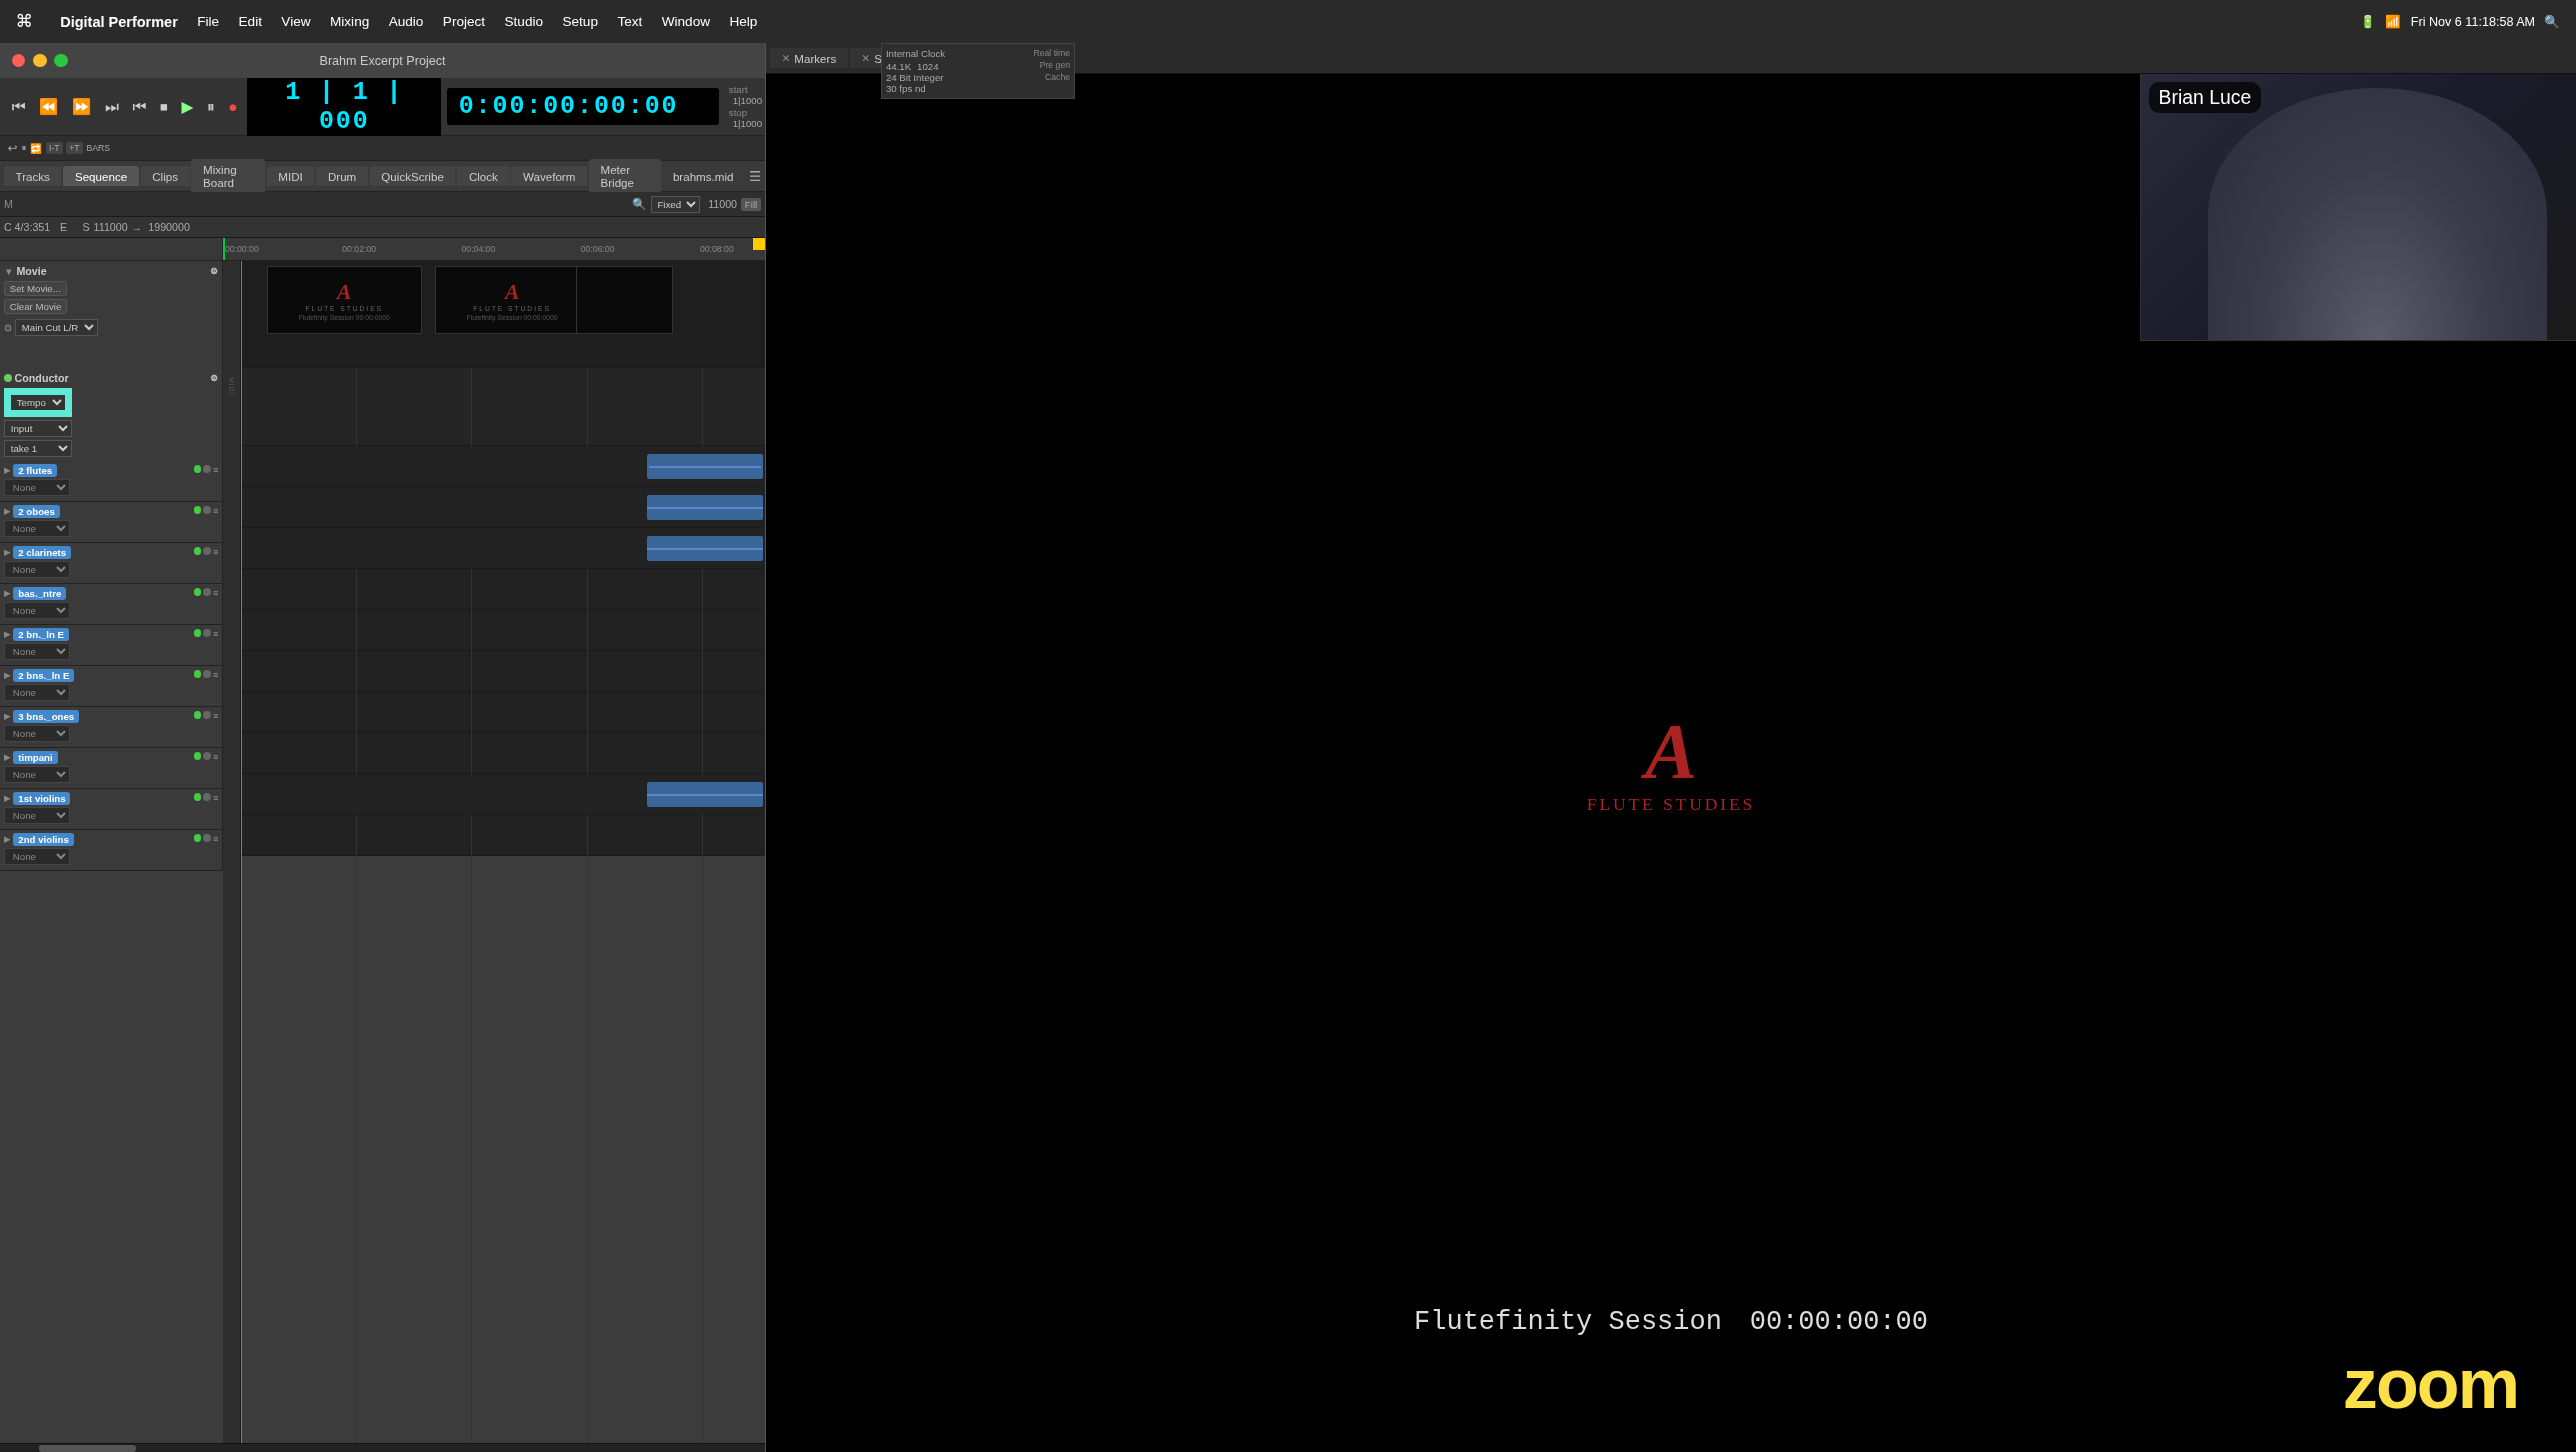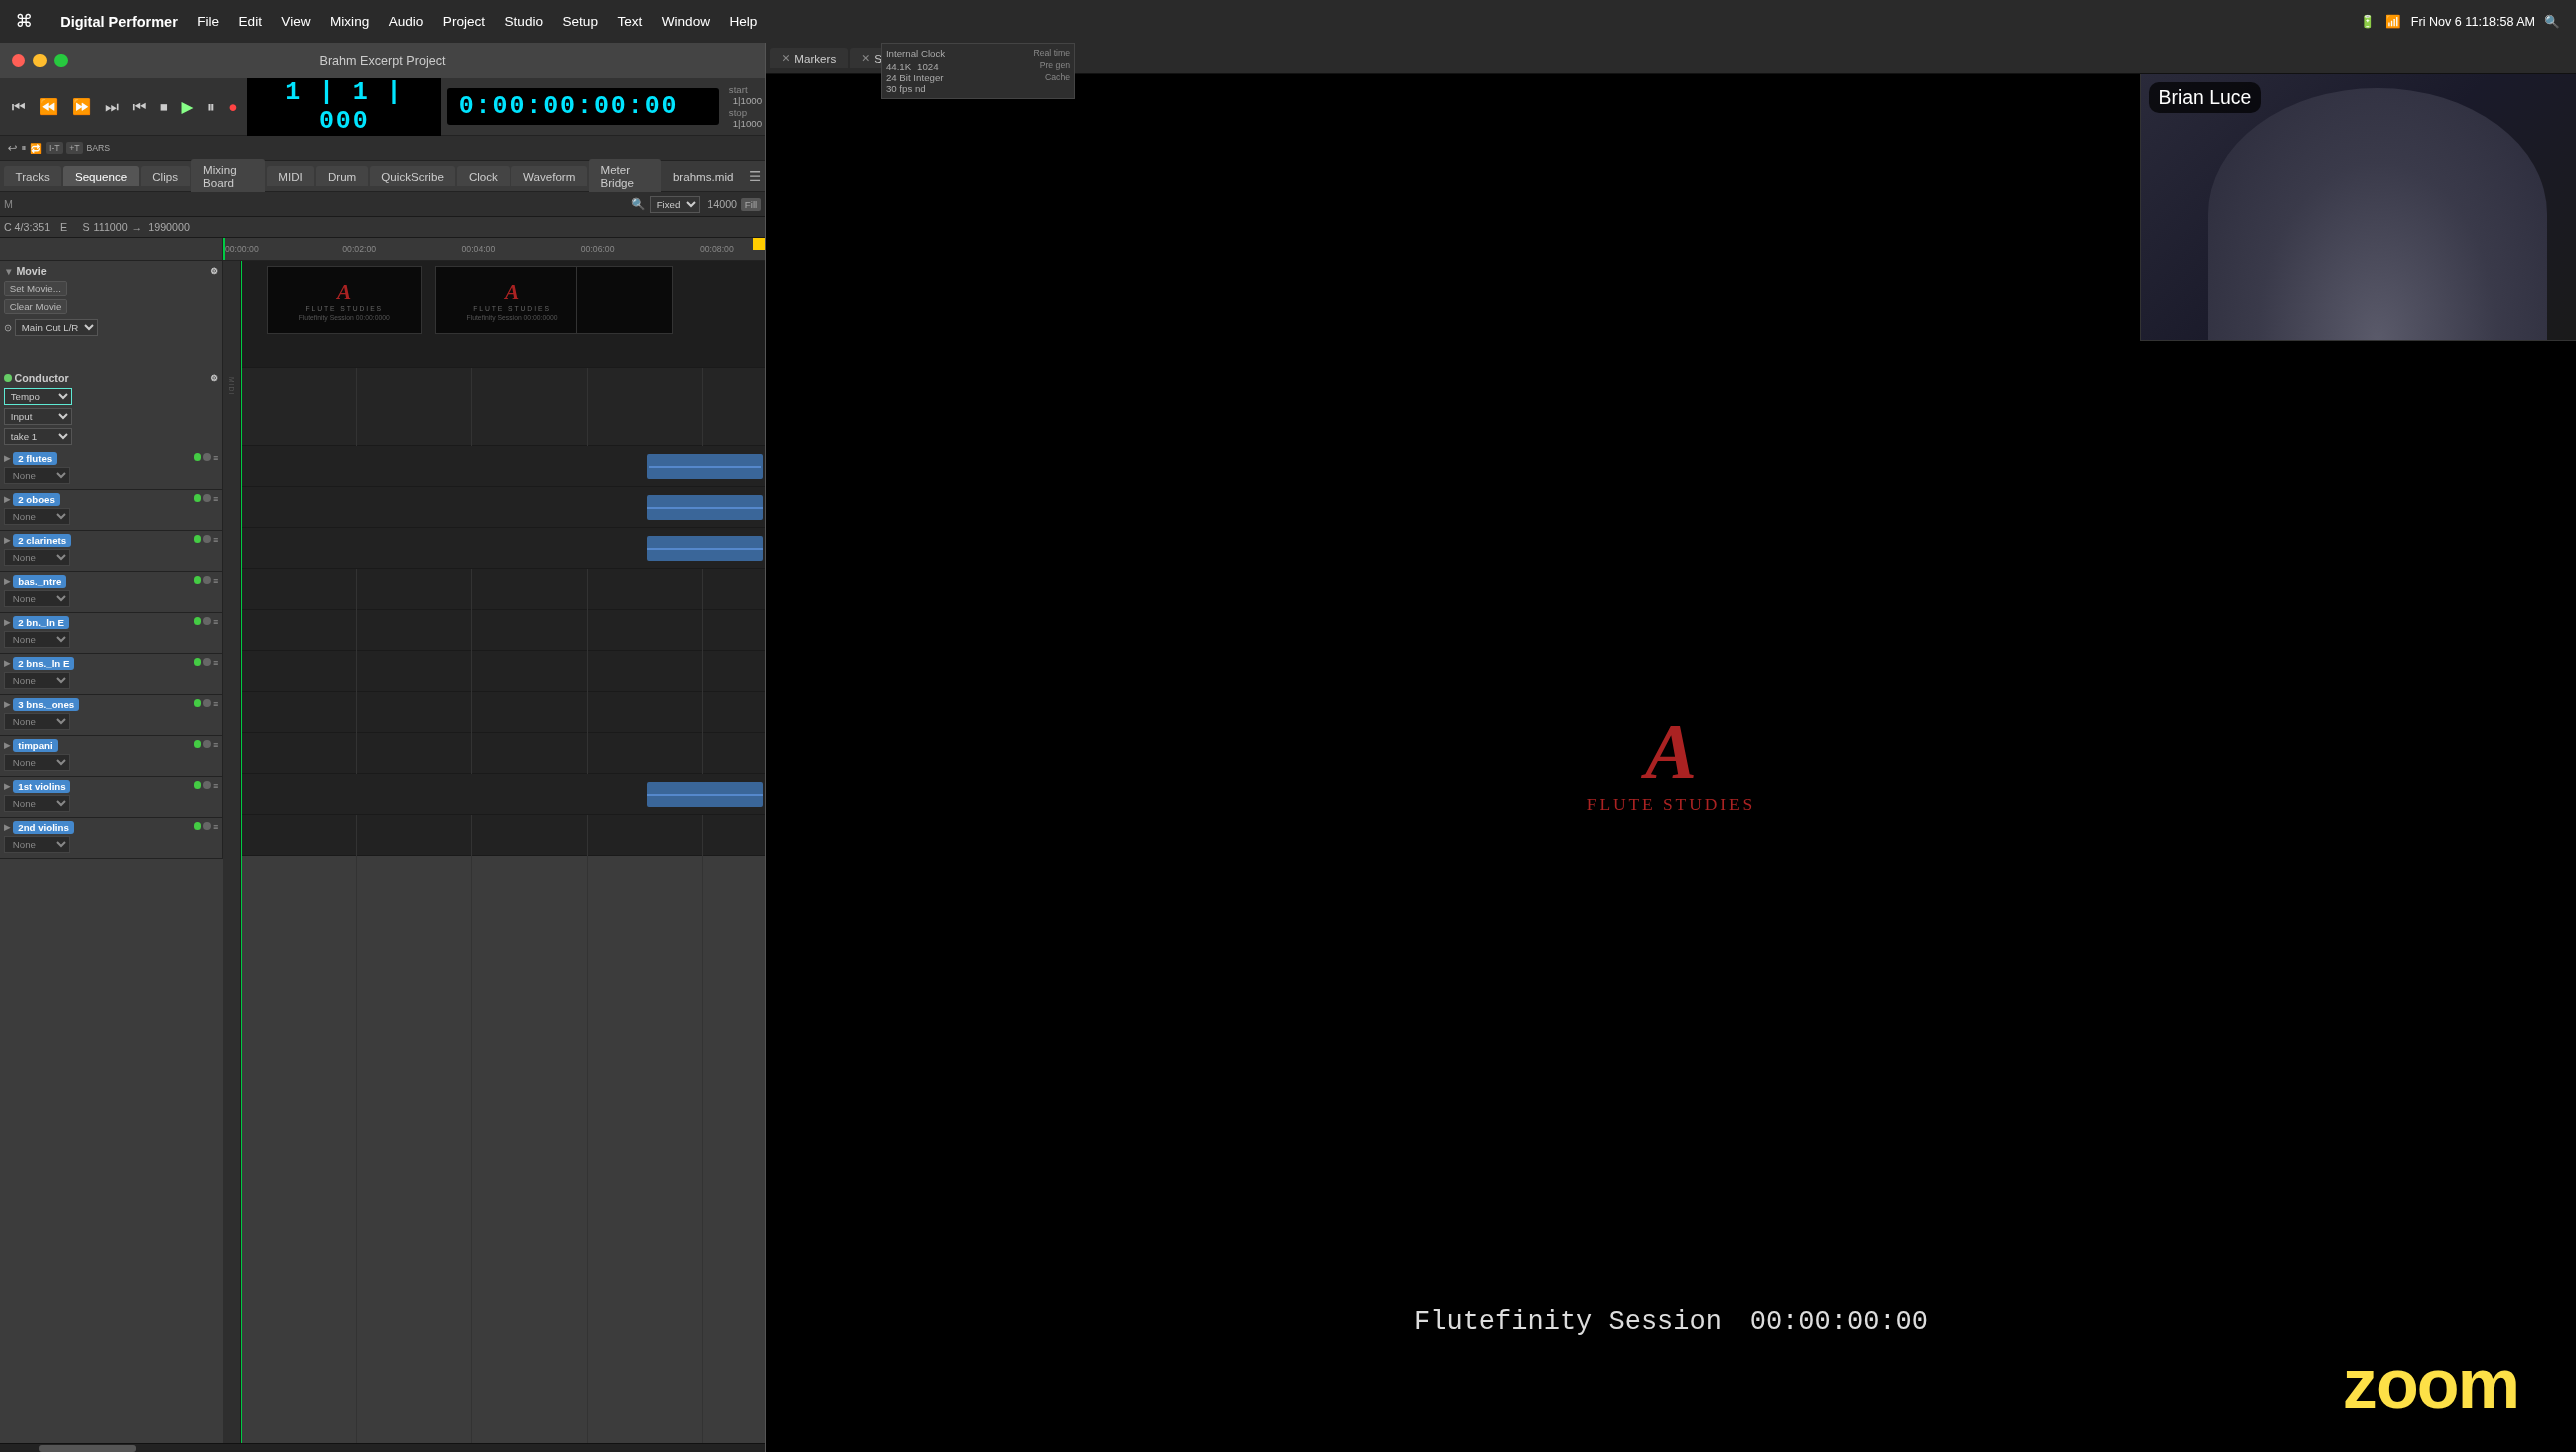--- a/index.html
+++ b/index.html
@@ -596,21 +596,21 @@
 
     <div class="sequence-area">
 
       <div class="track-toolbar">
         <span style="color:#888">M</span>
         <span style="flex:1"></span>
         <span style="font-size:11.6px;">🔍</span>
         <select style="background:#333; color:#ccc; border:1px solid #555; font-size:9.7px; padding:1px 1.9px;">
           <option>Fixed</option>
         </select>
-        <span style="margin-left:3.9px;">14000</span>
+        <span style="margin-left:3.9px;">11000</span>
         <span style="background:#555; padding:1px 3.9px; border-radius:1.9px; font-size:9.7px; cursor:pointer;">Fill</span>
       </div>
 
       <div class="position-bar">
         <span>C  4/3:351</span>
         <span style="margin-left:9.7px;">E</span>
         <span style="margin-left:15.5px;">S</span>
         <span style="margin-left:3.9px;">111000</span>
         <span style="margin-left:3.9px;">→</span>
         <span style="margin-left:6px;text-align:right;">1990000</span>
@@ -653,21 +653,21 @@
             </div>
           </div>
 
           <div class="conductor-header">
             <div class="conductor-label">
               <span style="width:7.8px;height:7.8px;border-radius:50%;background:#66cc66;display:inline-block;"></span>
               <span>Conductor</span>
               <span style="font-size:8.7px; margin-left:auto;">⚙</span>
             </div>
             <div style="display:flex; flex-direction:column; gap:2.9px;">
-              <select style="background:#333; color:#ccc; border:1px solid #5eead4; font-size:9.7px; padding:1px 1.9px; width:68px;">
+              <select style="background:#333; color:#ccc; border:7px solid #5eead4; font-size:9.7px; padding:1px 1.9px; width:68px;">
                 <option>Tempo</option>
               </select>
               <select style="background:#333; color:#ccc; border:1px solid #555; font-size:9.7px; padding:1px 1.9px; width:68px;">
                 <option>Input</option>
               </select>
               <select style="background:#333; color:#ccc; border:1px solid #555; font-size:9.7px; padding:1px 1.9px; width:68px;">
                 <option>take 1</option>
               </select>
             </div>
           </div>

